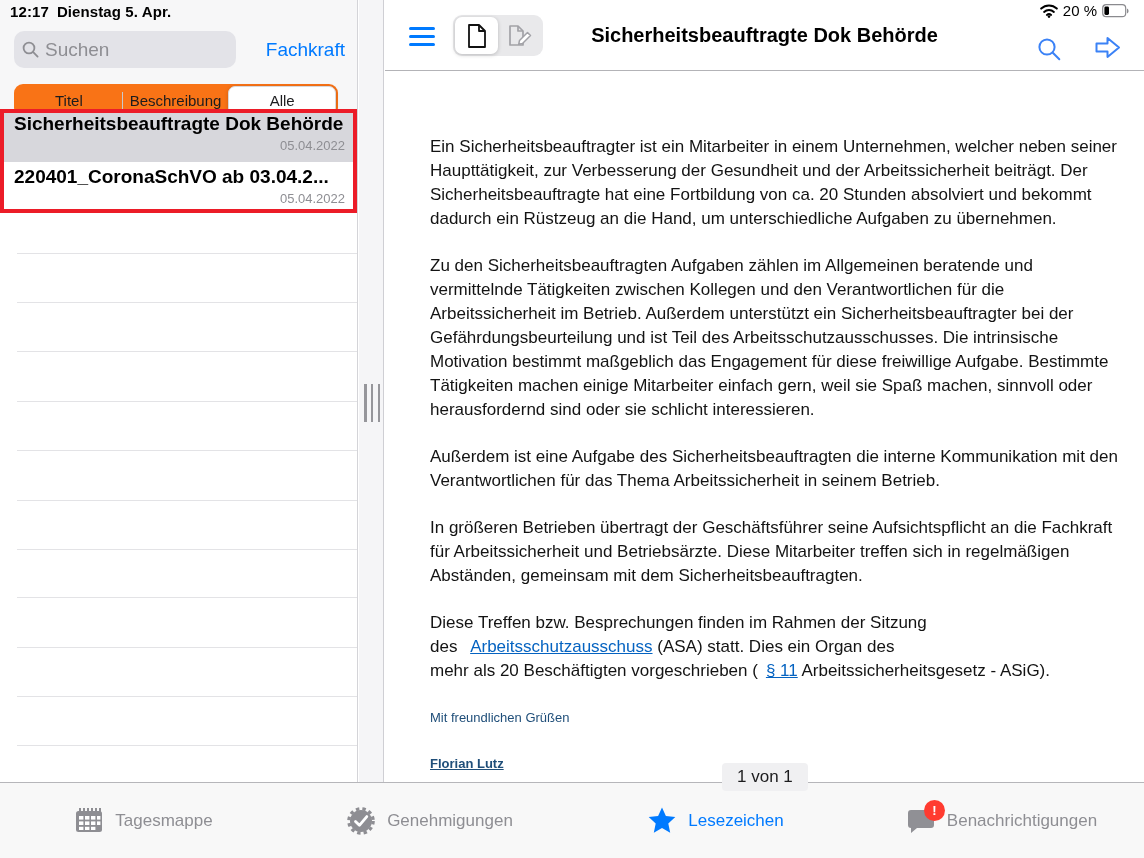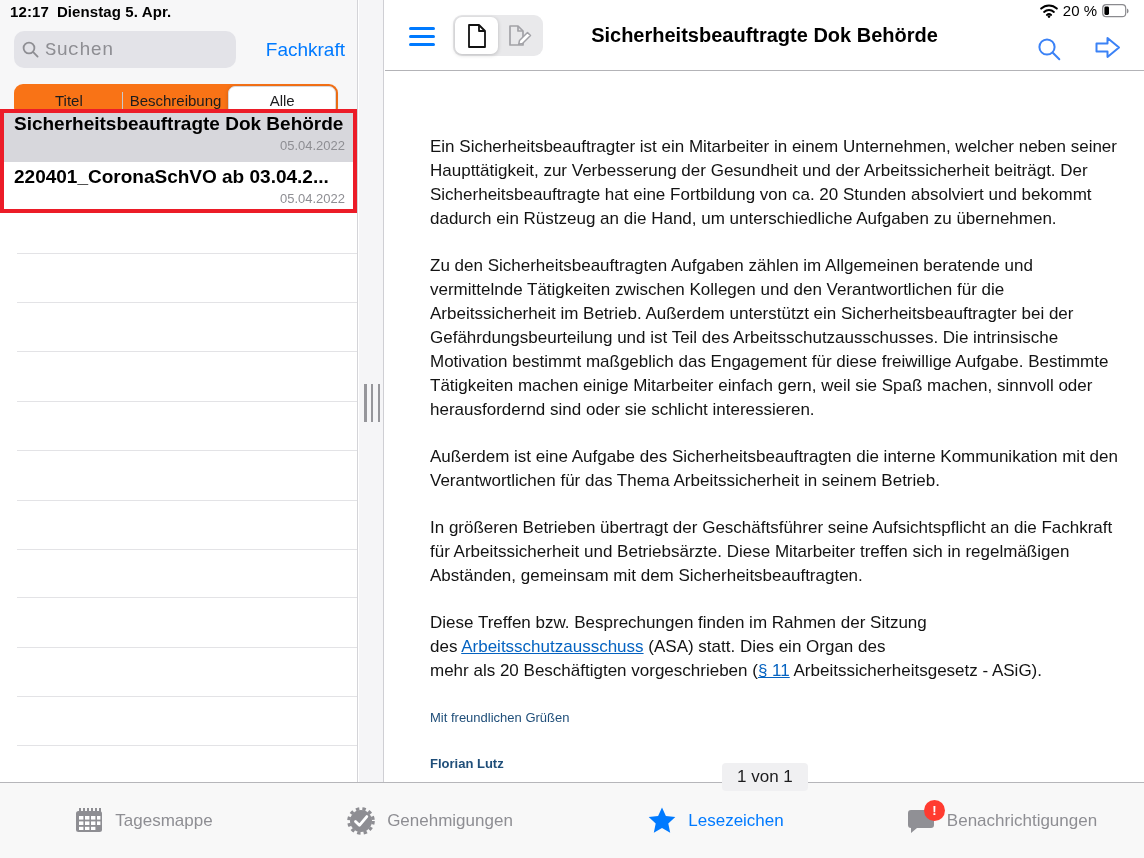--- a/index.html
+++ b/index.html
@@ -8,21 +8,21 @@
   .app { position:relative; width:1144px; height:858px; background:#fff; }
 
   
   .sidebar { position:absolute; left:0; top:0; width:358px; height:800px; background:#fff; border-right:1px solid #d4d4d8; }
   .sidebar-header { position:relative; height:109px; background:#f7f7f8; }
   .statusbar-left { position:absolute; left:10px; top:3px; font-size:15px; font-weight:700; color:#000; letter-spacing:.1px; }
   .statusbar-left .date { font-weight:600; margin-left:8px; }
   .search-row { position:absolute; left:14px; right:12px; top:31px; height:37px; display:flex; align-items:center; }
   .search-field { flex:0 0 222px; height:37px; background:#e3e3e8; border-radius:10px; display:flex; align-items:center; padding:0 8px; }
   .search-field svg { flex:0 0 auto; margin-right:6px; }
-  .search-field input { border:none; background:transparent; outline:none; font-family:Liberation Mono, monospace; font-size:19px; color:#000000; width:170px; }
+  .search-field input { border:none; background:transparent; outline:none; font-family:Liberation Sans, sans-serif; font-size:19px; color:#000000; width:170px; }
   .search-field input::placeholder { color:#8e8e93; opacity:1; }
   .cancel-btn { margin-left:auto; font-size:19px; color:#007aff; background:none; border:none; font-family:inherit; cursor:pointer; }
   .seg { position:absolute; left:14px; top:84px; width:324px; height:33px; background:#f97316; border-radius:9px; display:flex; align-items:center; padding:2px; }
   .seg-item { flex:1; height:29px; display:flex; align-items:center; justify-content:center; font-size:15px; color:#1c1c1e; border-radius:7px; position:relative; cursor:pointer; }
   .seg-item.selected { background:#fff; box-shadow:0 1px 4px rgba(0,0,0,.18); border:.5px solid #d8d8dc; font-weight:500; }
   .seg-divider { width:1px; height:17px; background:#c9c9cd; }
 
   .doc-list { position:relative; height:673px; background:#fff; }
   .doc-row { position:relative; padding:4px 12px 2px 14px; }
   .doc-row.selected { background:#d7d7dc; }
@@ -51,23 +51,23 @@
   .view-seg .vseg { flex:1; display:flex; align-items:center; justify-content:center; border-radius:7px; cursor:pointer; }
   .view-seg .vseg.selected { background:#fff; box-shadow:0 1px 4px rgba(0,0,0,.2); }
   .toolbar-title { position:absolute; left:0; right:0; top:0; height:71px; display:flex; align-items:center; justify-content:center; font-size:20px; font-weight:700; color:#000; pointer-events:none; }
   .tb-search { position:absolute; right:82px; top:37px; cursor:pointer; }
   .tb-forward { position:absolute; right:22px; top:36px; cursor:pointer; }
 
   .doc-body { position:relative; height:729px; overflow:hidden; padding:64px 4px 0 45px; }
   .doc-text { width:690px; font-size:17px; line-height:24px; color:#131313; }
   .doc-text p { margin:0 0 23px; }
   .doc-line { white-space:nowrap; }
-  .doc-text a { color:#0563c1; text-decoration:underline; }
+  .doc-text a { color:#0563c1; text-decoration:underline;margin-left:8px; }
   .closing { margin-top:1px; font-size:13px; color:#1f4e79; }
-  .sig-name { margin-top:22px; font-size:13px; font-weight:700; color:#1f4e79; }
+  .sig-name { margin-top:22px; font-size:13px; font-weight:700; color:#1f4e79;text-decoration:underline; }
   .page-pill { position:absolute; left:337px; top:692px; background:#f0f0f2; border-radius:4px; padding:4px 15px; font-size:17px; color:#1c1c1e; z-index:4; }
 
   
   .tabbar { position:absolute; left:0; bottom:0; width:1144px; height:76px; background:#f8f8f8; border-top:1px solid #b6b6ba; display:flex; }
   .tab { flex:1; display:flex; align-items:center; justify-content:center; gap:10px; cursor:pointer; }
   .tab .label { font-size:17px; color:#8e8e93; }
   .tab.active .label { color:#007aff; }
   .icon-wrap { position:relative; width:32px; height:30px; display:flex; align-items:center; justify-content:center; }
   .badge { position:absolute; top:-6px; right:-8px; width:21px; height:21px; background:#ff3b30; border-radius:50%; color:#fff; font-size:13px; font-weight:700; display:flex; align-items:center; justify-content:center; }
 </style>

